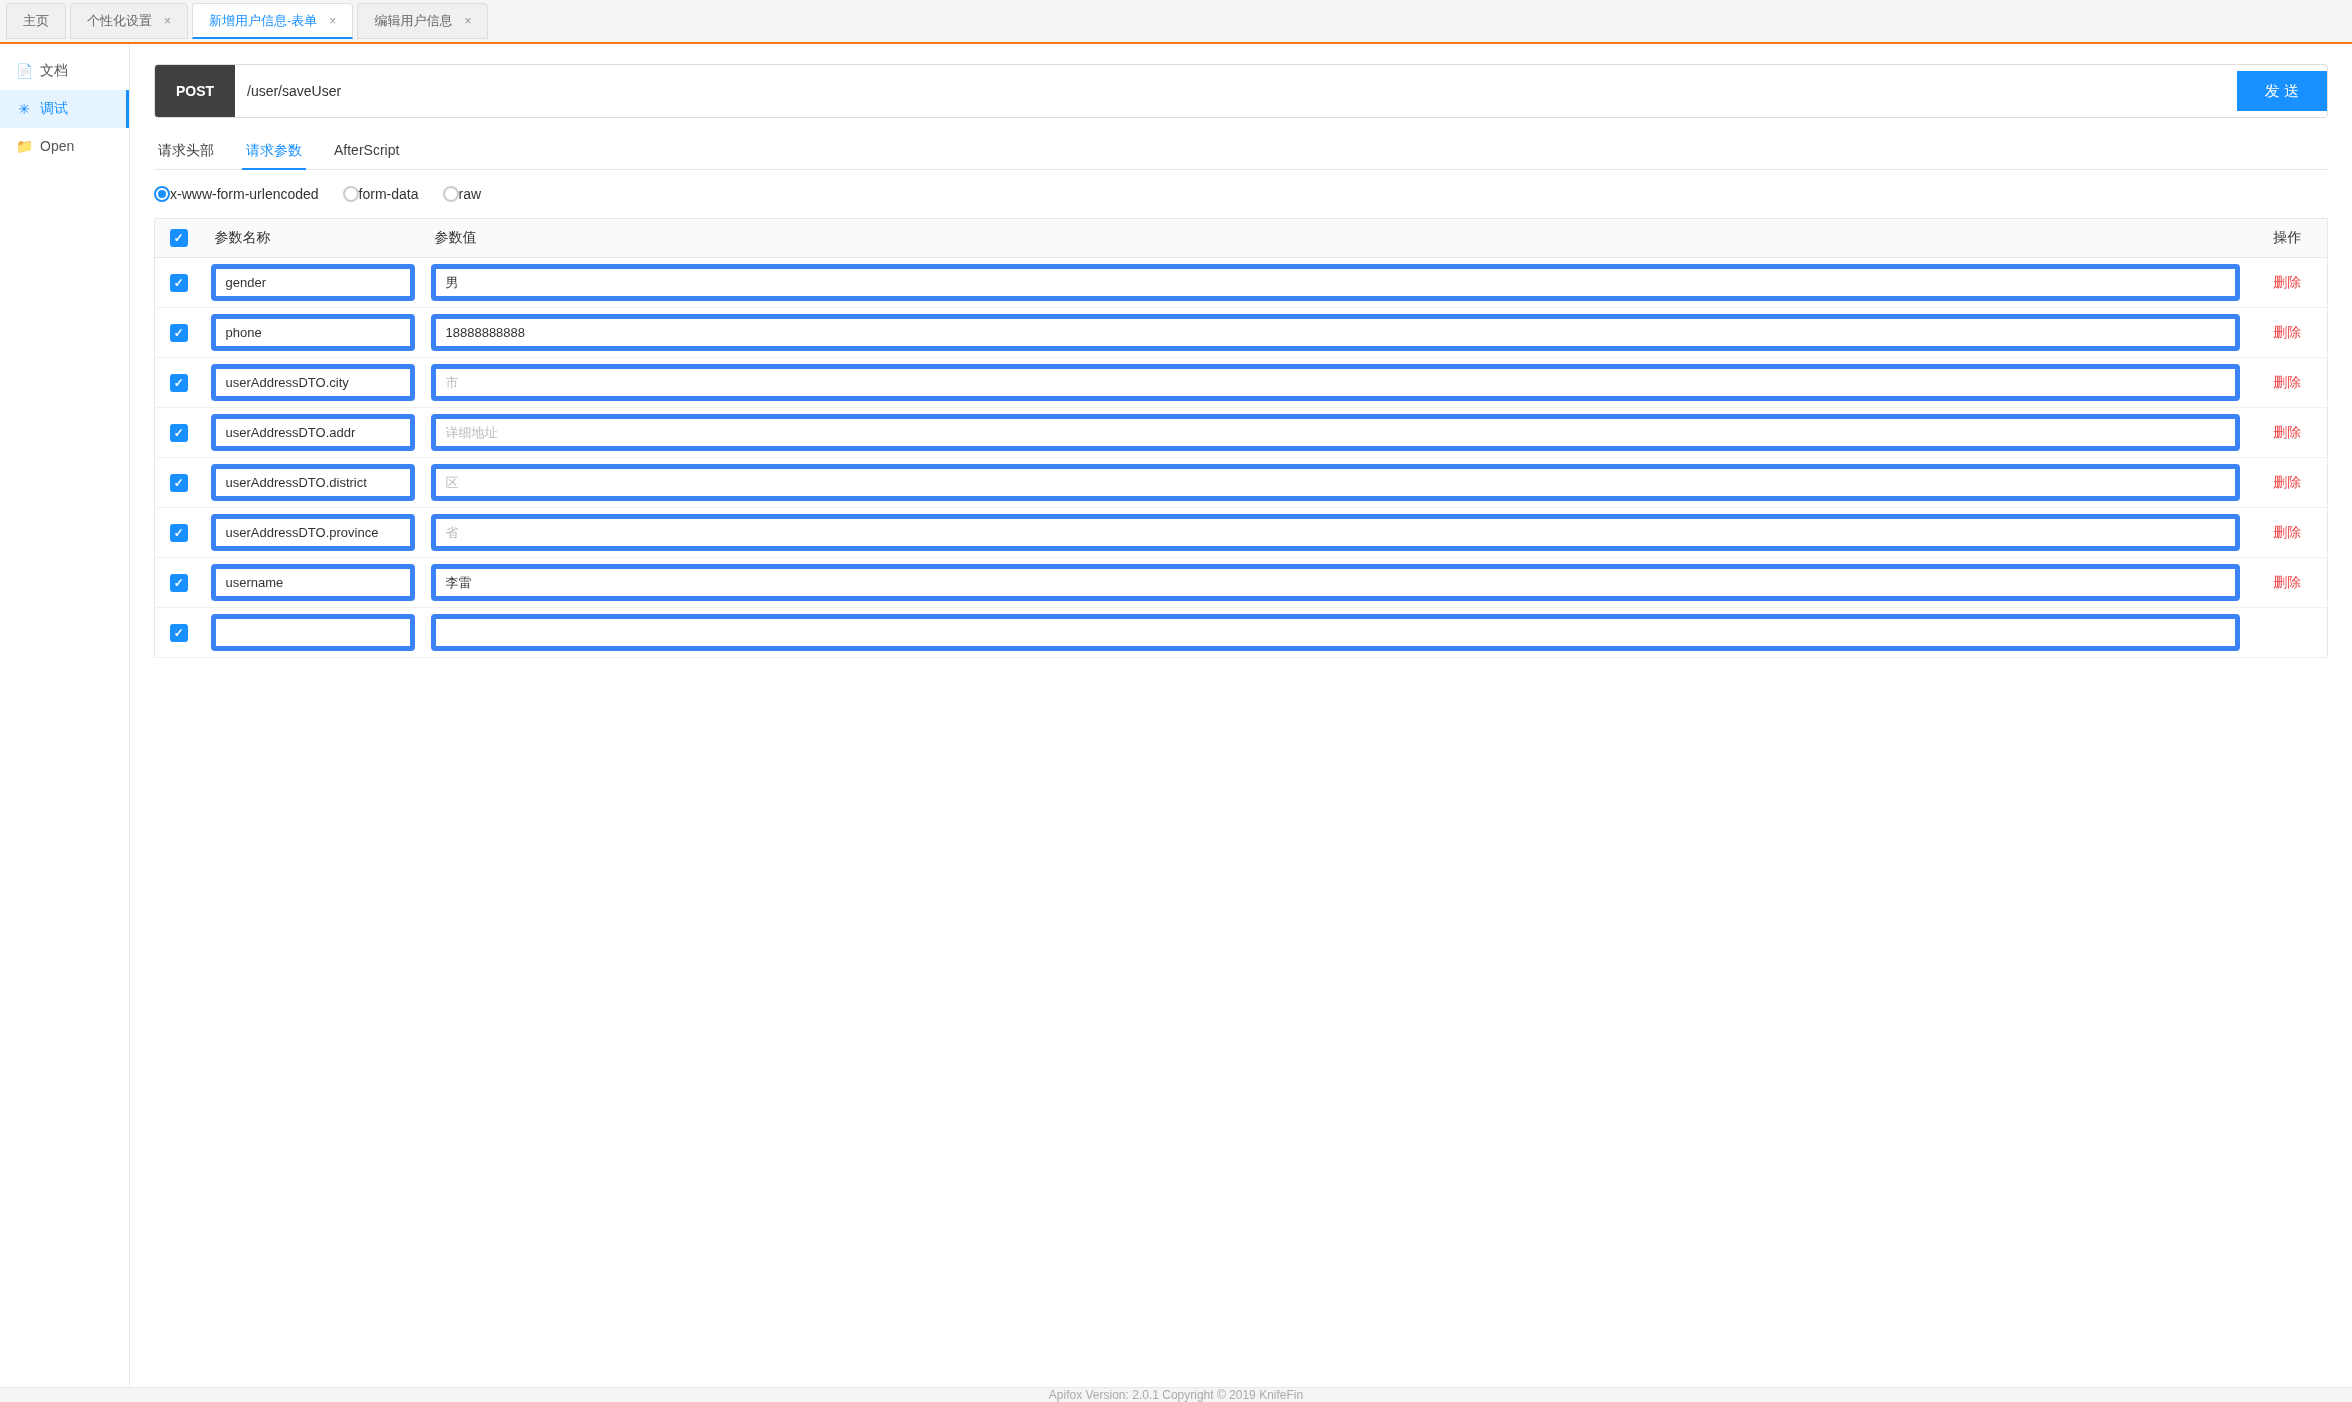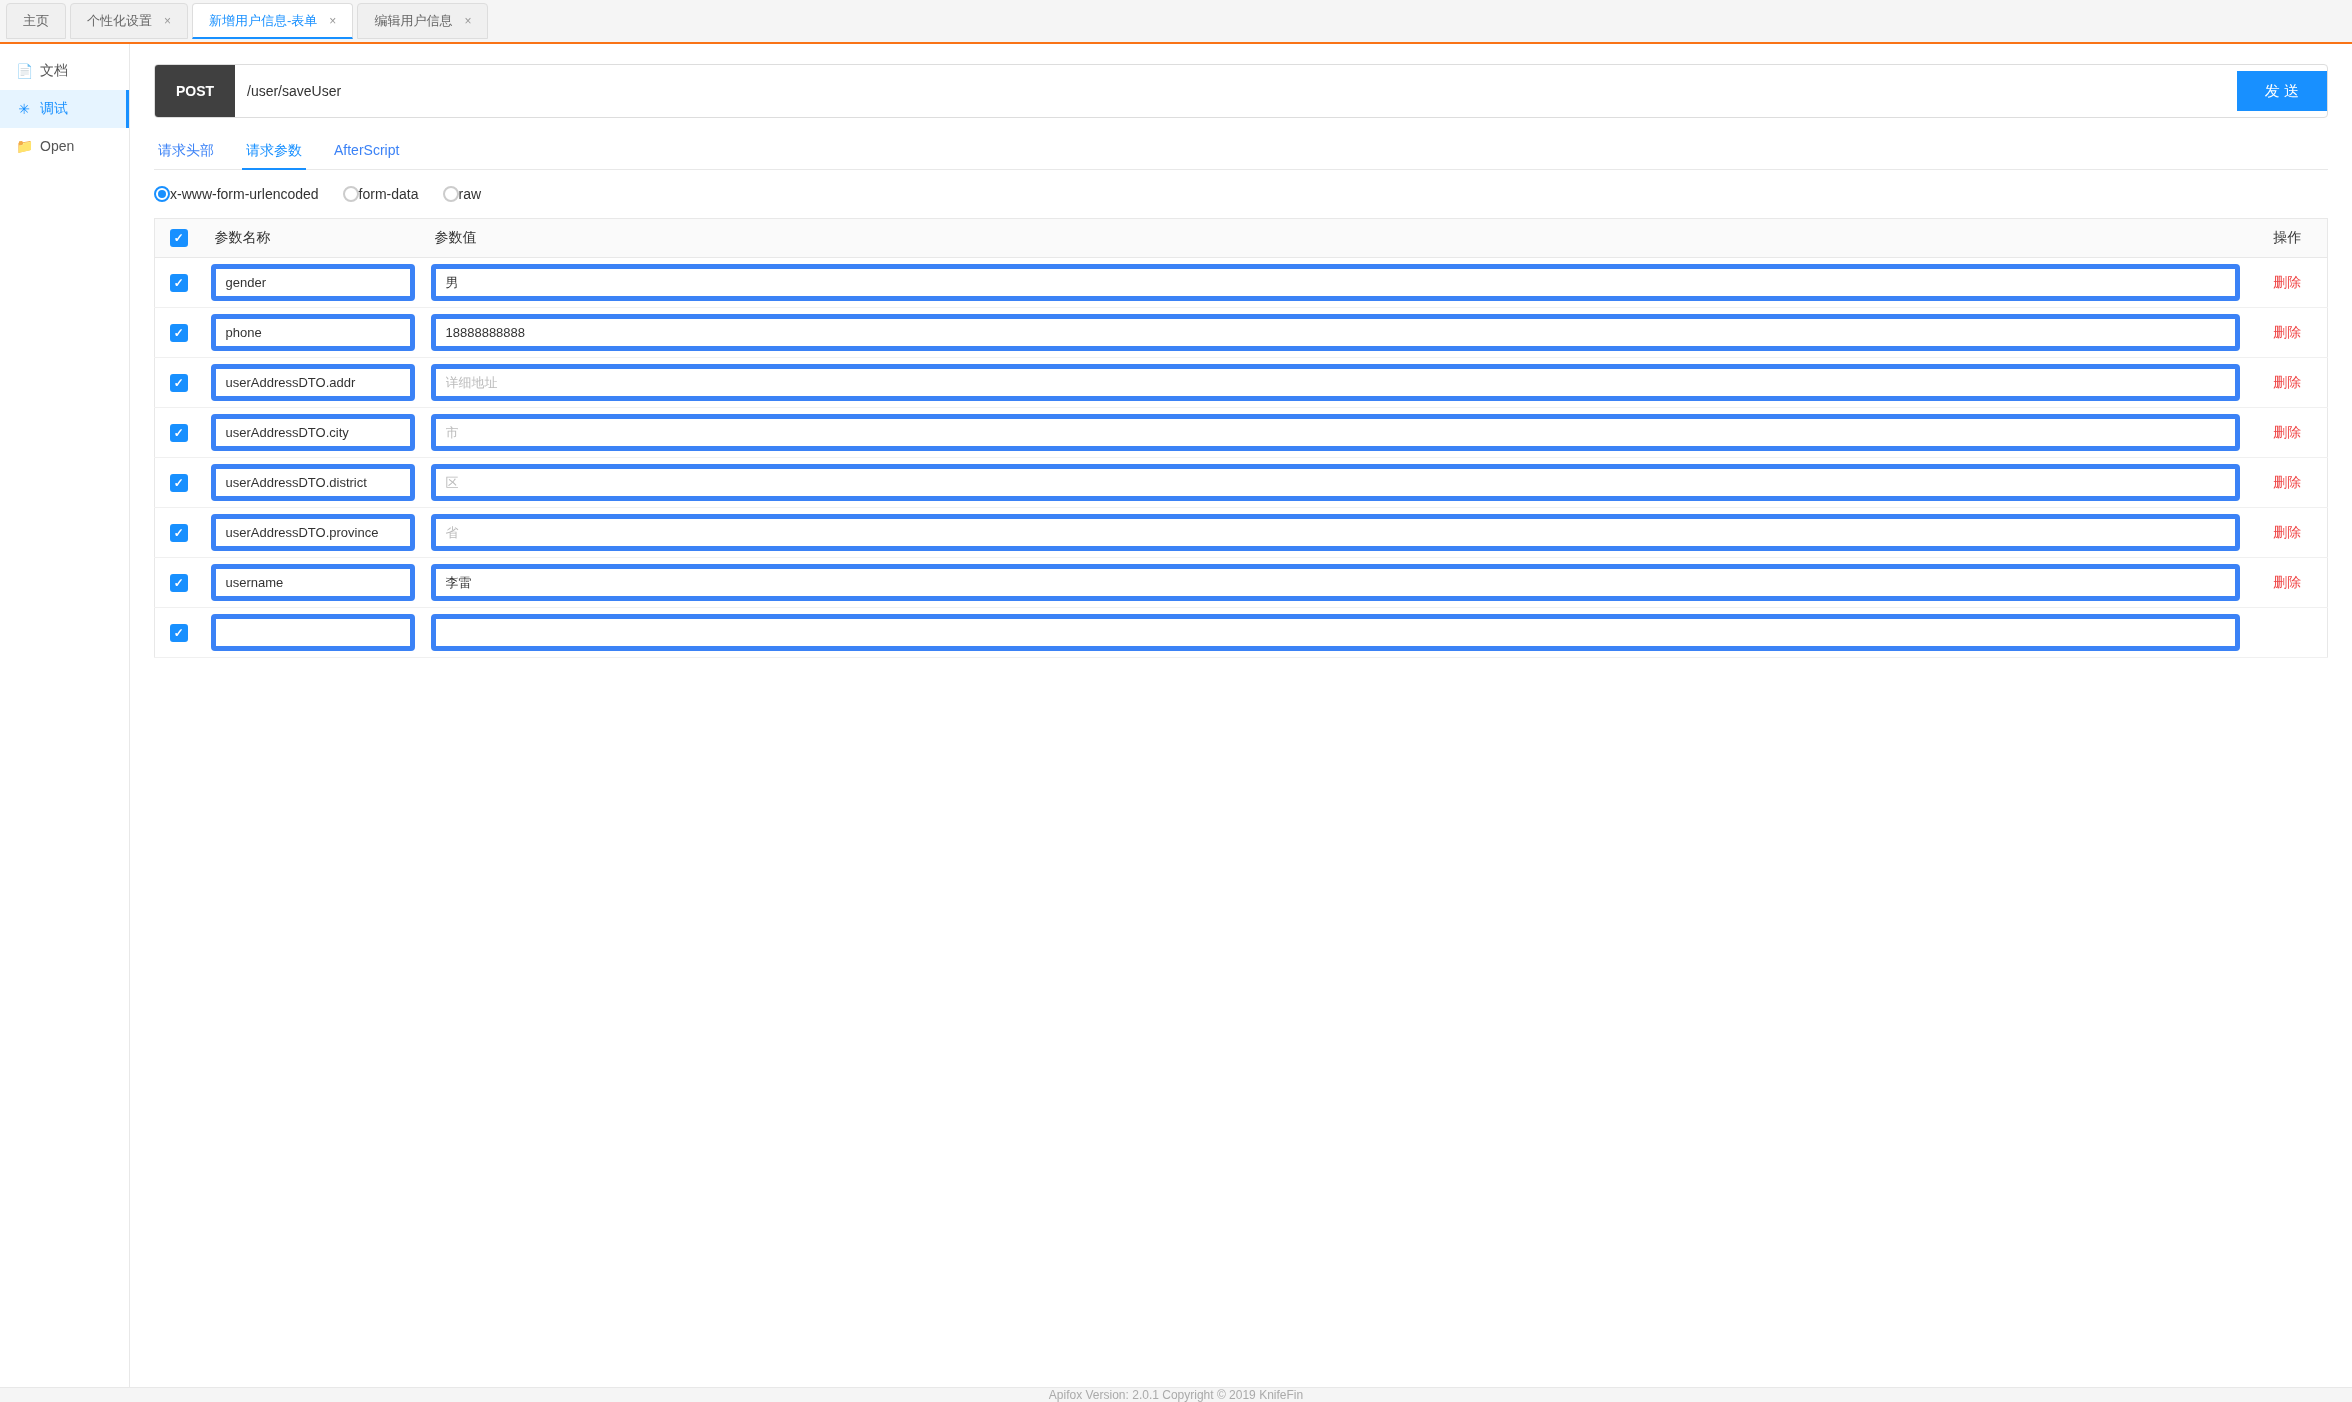--- a/index.html
+++ b/index.html
@@ -133,21 +133,21 @@
     
     .sub-tabs {
       display: flex;
       border-bottom: 1px solid #e8e8e8;
       margin-bottom: 16px;
       gap: 24px;
     }
     .sub-tab {
       padding: 8px 4px;
       font-size: 14px;
-      color: #3b82f6;
+      color: #404040;
       cursor: pointer;
       border-bottom: 2px solid transparent;
       margin-bottom: -1px;
     }
     .sub-tab.active {
       color: #1890ff;
       border-bottom: 2px solid #1890ff;
       font-weight: 500;
     }
 
@@ -382,30 +382,30 @@
               <div class="checkbox"></div>
             </td>
             <td class="col-name"><input class="param-input" type="text" value="phone" style=""></td>
             <td class="col-value"><input class="param-input" type="text" value="18888888888" style=""></td>
             <td class="col-action"><span class="delete-link">删除</span></td>
           </tr>
           <tr>
             <td class="col-check">
               <div class="checkbox"></div>
             </td>
+            <td class="col-name"><input class="param-input" type="text" value="userAddressDTO.city" style=""></td>
+            <td class="col-value"><input class="param-input" type="text" placeholder="市" style=""></td>
+            <td class="col-action"><span class="delete-link">删除</span></td>
+          </tr>
+          <tr>
+            <td class="col-check">
+              <div class="checkbox"></div>
+            </td>
             <td class="col-name"><input class="param-input" type="text" value="userAddressDTO.addr" style=""></td>
             <td class="col-value"><input class="param-input" type="text" placeholder="详细地址" style=""></td>
-            <td class="col-action"><span class="delete-link">删除</span></td>
-          </tr>
-          <tr>
-            <td class="col-check">
-              <div class="checkbox"></div>
-            </td>
-            <td class="col-name"><input class="param-input" type="text" value="userAddressDTO.city" style=""></td>
-            <td class="col-value"><input class="param-input" type="text" placeholder="市" style=""></td>
             <td class="col-action"><span class="delete-link">删除</span></td>
           </tr>
           <tr>
             <td class="col-check">
               <div class="checkbox"></div>
             </td>
             <td class="col-name"><input class="param-input" type="text" value="userAddressDTO.district" style=""></td>
             <td class="col-value"><input class="param-input" type="text" placeholder="区" style=""></td>
             <td class="col-action"><span class="delete-link">删除</span></td>
           </tr>

